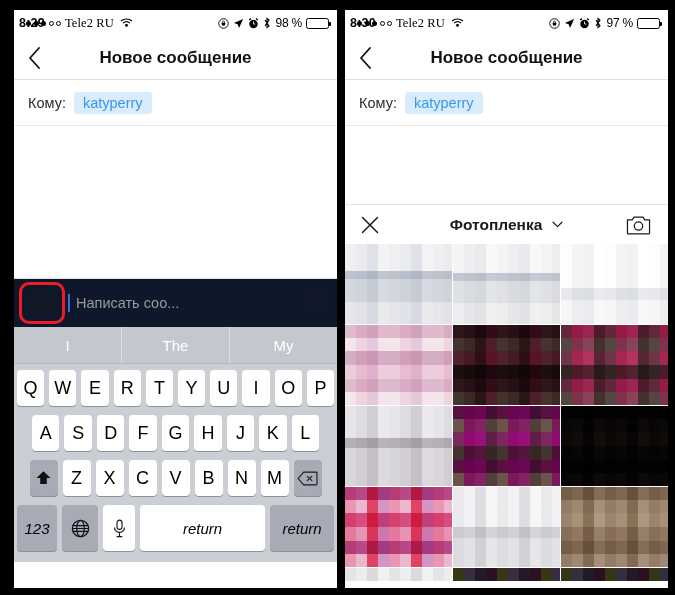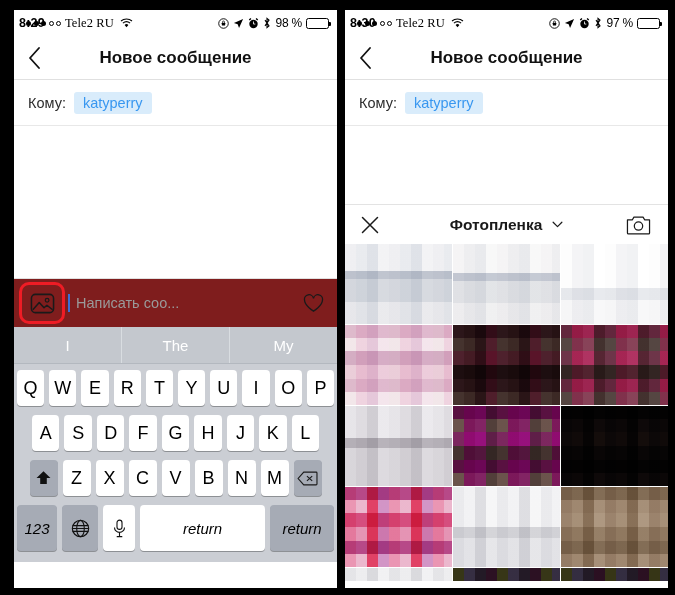--- a/index.html
+++ b/index.html
@@ -102,21 +102,21 @@
   }
 
   
   .msg-body { background: #fff; }
   .msg-body-left { height: 152px; }
 
   
   .inputbar {
     height: 49px;
     border-top: 1px solid #e0e0e0;
-    background: #7f1d1d;
+    background: #0f172a;
     display: flex; align-items: center;
     padding: 0 12px;
     gap: 10px;
     position: relative;
   }
   .photo-btn-wrap {
     position: relative;
     width: 32px; height: 32px;
     display: flex; align-items: center; justify-content: center;
   }

